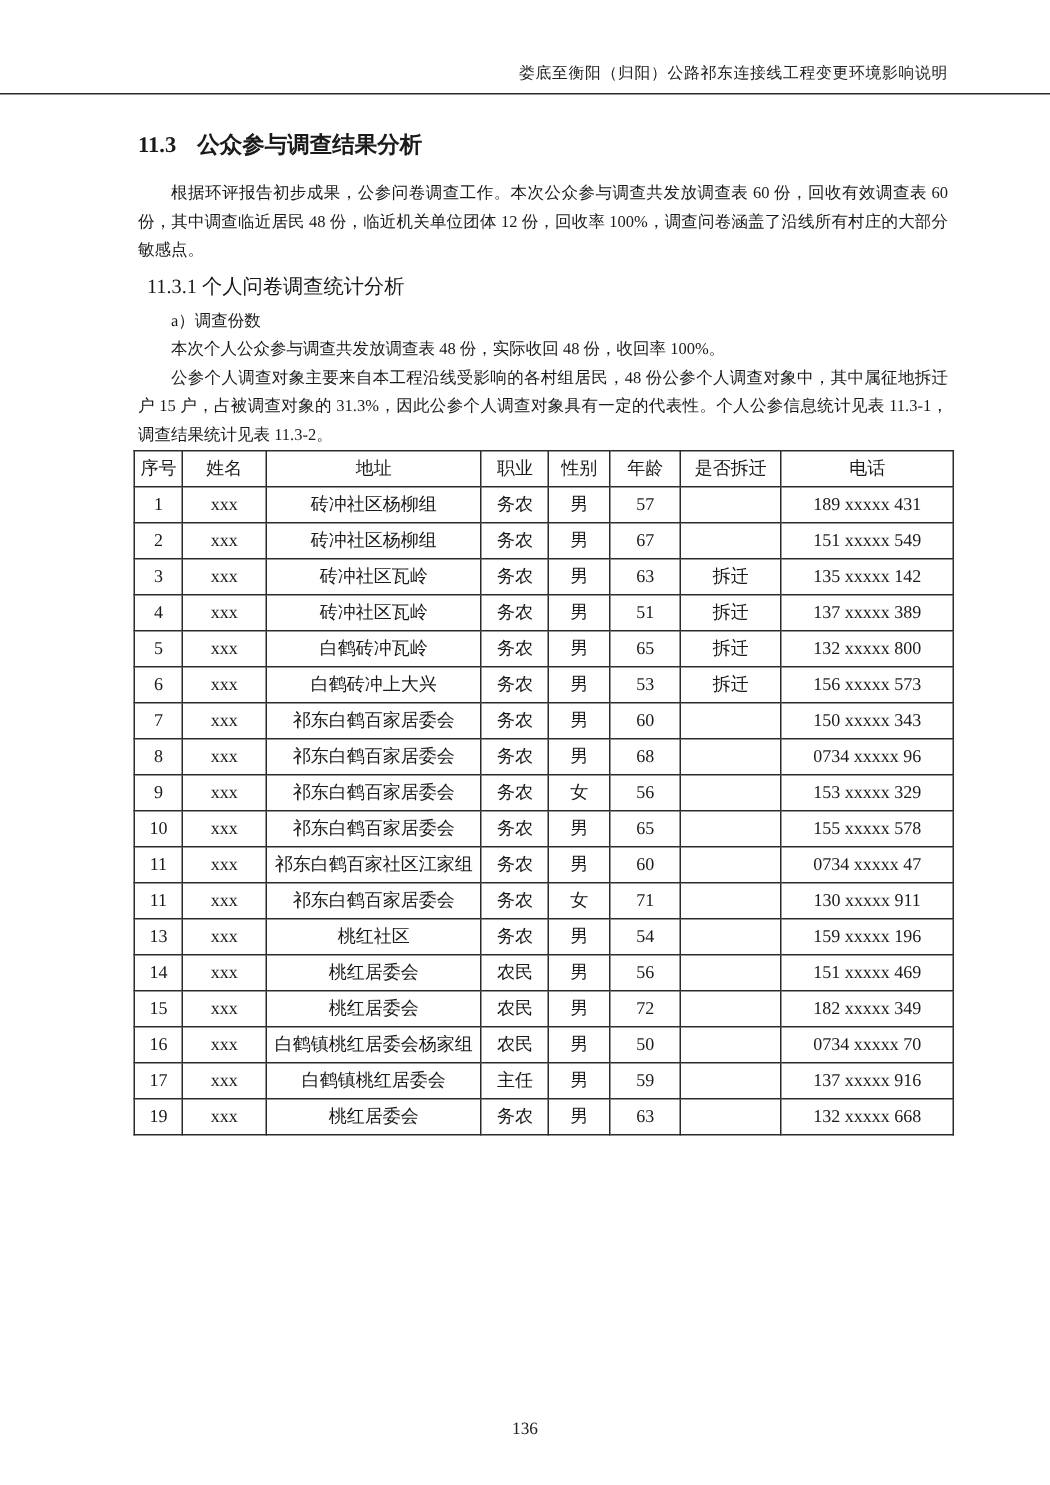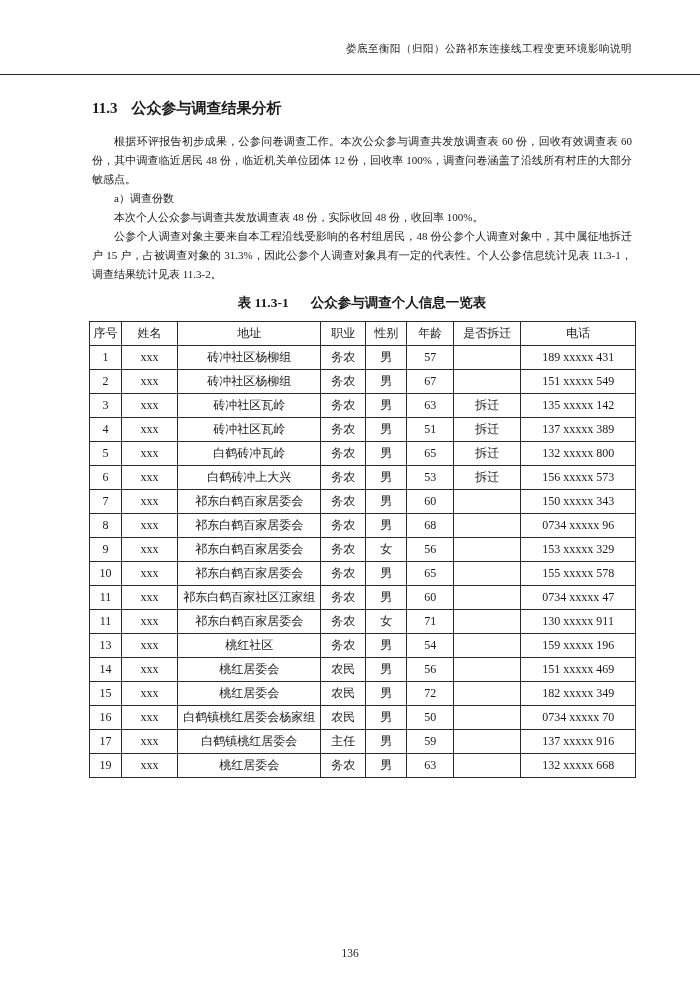--- a/index.html
+++ b/index.html
@@ -11,21 +11,21 @@
     position: relative;
     overflow: hidden;
   }
   .page {
     width: 700px;
     height: 990px;
     position: relative;
   }
   
   .doc-header {
-    padding: 42px 68px 18px 68px;
+    padding: 42px 68px 6px 68px;
     border-bottom: 1.5px solid #2b2b2b;
   }
   .doc-header-title {
     text-align: right;
     font-size: 10.5px;
     letter-spacing: 0.5px;
     color: #222;
   }
   
   .content {
@@ -113,31 +113,29 @@
   </div>
 
   <div class="content">
 
     <div class="sec-heading">
       <span class="sec-num">11.3</span><span>公众参与调查结果分析</span>
     </div>
 
     <p class="body-p">根据环评报告初步成果，公参问卷调查工作。本次公众参与调查共发放调查表 60 份，回收有效调查表 60 份，其中调查临近居民 48 份，临近机关单位团体 12 份，回收率 100%，调查问卷涵盖了沿线所有村庄的大部分敏感点。</p>
 
+    <p class="body-p sub-heading">11.3.1 个人问卷调查统计分析</p>
 
     <p class="body-p">a）调查份数</p>
 
     <p class="body-p">本次个人公众参与调查共发放调查表 48 份，实际收回 48 份，收回率 100%。</p>
 
 
     <p class="body-p">公参个人调查对象主要来自本工程沿线受影响的各村组居民，48 份公参个人调查对象中，其中属征地拆迁户 15 户，占被调查对象的 31.3%，因此公参个人调查对象具有一定的代表性。个人公参信息统计见表 11.3-1，调查结果统计见表 11.3-2。</p>
 
-    <div class="tbl-caption">
-      <span class="cap-label">表 11.3-1</span><span>公众参与调查个人信息一览表</span>
-    </div>
 
     <div class="tbl-wrap">
       <table class="info-table">
         <colgroup>
           <col class="c0">
             <col class="c1">
             <col class="c2">
             <col class="c3">
           <col class="c4">
             <col class="c5">

